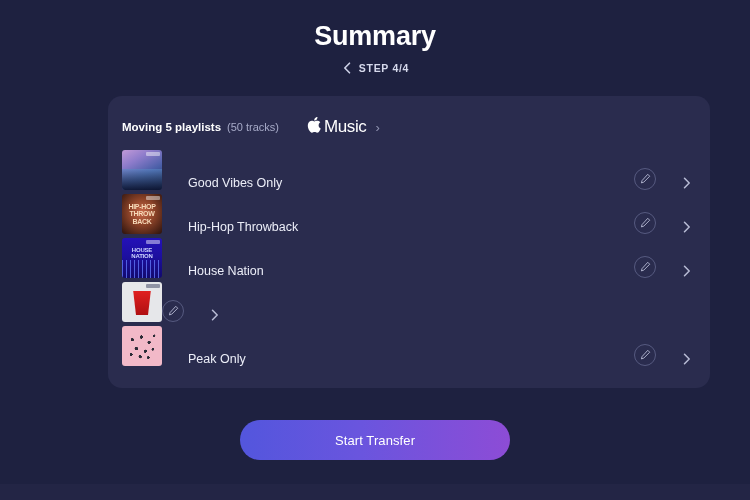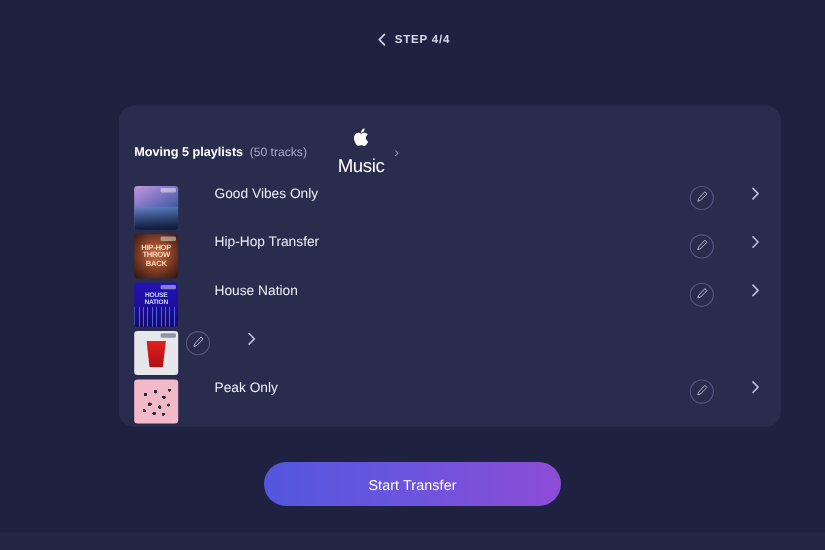--- a/index.html
+++ b/index.html
@@ -72,40 +72,38 @@
   .services {
     display:flex;
     align-items:center;
     gap:9px;
     margin-left:18px;
   }
   .svc {
     display:flex;
     align-items:center;
     gap:2px;
-    flex-direction:column;
   }
   .svc-name {
     font-size:17px;
     font-weight:500;
     color:#ffffff;
     letter-spacing:-0.4px;
   }
   .svc-name.spotify { margin-left:4px; font-weight:bold; font-size:15.5px; letter-spacing:-0.2px; }
   .svc-sep { color:#8e92b0; font-size:13px; line-height:1; }
 
   
   .rows { margin-top:8px; }
   .row {
     display:flex;
-    align-items:flex-start;
+    align-items:flex-end;
     height:44px;
     padding:0 14px;
     position:relative;
-    gap:7px;
   }
   .art {
     width:40px; height:40px;
     border-radius:3px;
     flex:none;
     position:relative;
     overflow:hidden;
   }
   .art .badge {
     position:absolute;
@@ -211,20 +209,21 @@
     position:absolute;
     left:0; right:0; bottom:0;
     height:16px;
     background:#232545;
   }
 </style>
 </head>
 <body>
 
 <div class="header">
+  <div class="page-title">Summary</div>
   <div class="step-row">
     <span class="back-chevron">
       <svg width="8" height="12" viewBox="0 0 8 12" fill="none" aria-hidden="true">
         <path d="M6.5 1.2 L1.8 6 L6.5 10.8" stroke="currentColor" stroke-width="1.6" stroke-linecap="round" stroke-linejoin="round"></path>
       </svg>
     </span>
     <span class="step-label">STEP 4/4</span>
   </div>
 </div>
 
@@ -273,21 +272,21 @@
 
     <div class="row">
       <div class="art art-hiphop">
         <span class="badge"></span>
         <span class="hh-text">
           <span>HIP-HOP</span>
           <span>THROW</span>
           <span>BACK</span>
         </span>
       </div>
-      <div class="row-title">Hip-Hop Transfer</div>
+      <div class="row-title">Hip-Hop Throwback</div>
       <div class="edit-btn">
         <span>
           <svg width="11" height="11" viewBox="0 0 16 16" fill="none" aria-hidden="true">
             <path d="M11.3 1.9 L14.1 4.7 L5.4 13.4 L2 14.4 L3 11 Z" stroke="currentColor" stroke-width="1.3" stroke-linejoin="round"></path>
           </svg>
         </span>
       </div>
       <div class="row-chevron">
         <svg width="8" height="12" viewBox="0 0 8 12" fill="none" aria-hidden="true">
           <path d="M1.5 1.2 L6.2 6 L1.5 10.8" stroke="currentColor" stroke-width="1.5" stroke-linecap="round" stroke-linejoin="round"></path>

